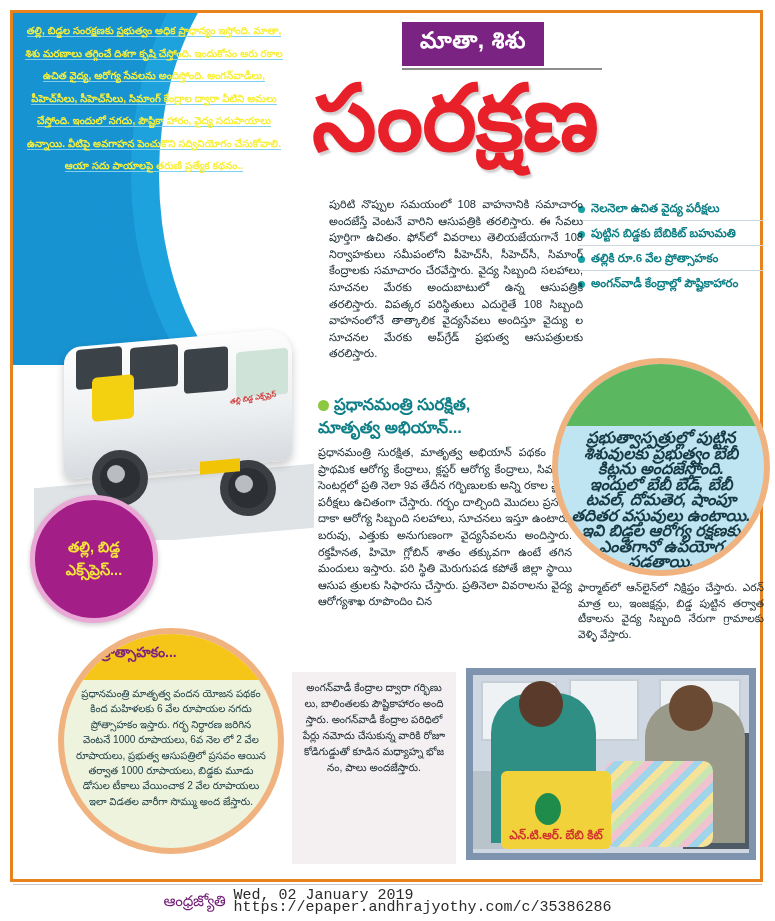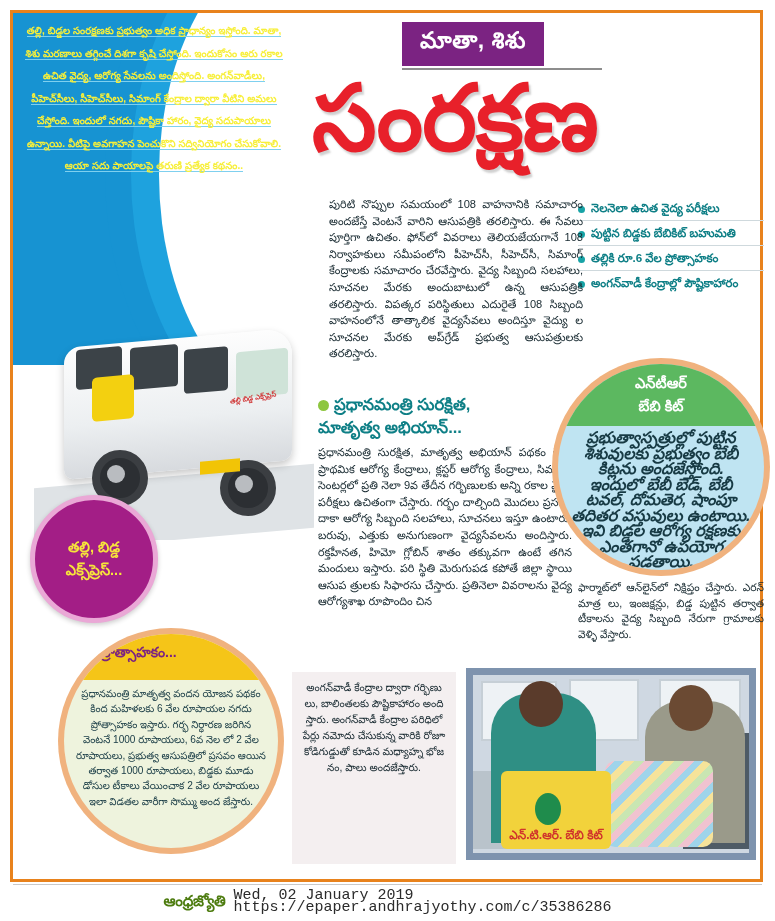--- a/index.html
+++ b/index.html
@@ -132,21 +132,21 @@
   .p2-bagtext{position:absolute;left:0;bottom:4px;width:110px;text-align:center;
               color:#d0342c;font-size:12px;font-weight:bold;}
   .p2-blanket{position:absolute;left:132px;top:86px;width:108px;height:86px;
               background:repeating-linear-gradient(135deg,#f0c3d0 0 7px,#9fd4ea 7px 14px,#f6e39a 14px 21px,#c9e6b2 21px 28px);
               border-radius:10px;}
 
   
   #footdiv{position:absolute;left:13px;top:884px;width:749px;height:1px;background:#c9c9c9;}
   #footer{position:absolute;left:13px;top:886px;width:749px;height:32px;background:#fff;
           display:flex;align-items:center;justify-content:center;gap:8px;}
-  #logo{color:#4d7c0f;font-size:15px;font-weight:bold;letter-spacing:-.3px;}
+  #logo{color:#701a75;font-size:15px;font-weight:normal;letter-spacing:-.3px;}
   #footmeta{font-family:"Liberation Mono","DejaVu Sans Mono",monospace;font-size:15px;
             color:#2b2b2b;line-height:12px;}
 </style>
 </head>
 <body>
 
 <div id="page">
   <div id="frame"></div>
 
   <div id="bluewrap">
@@ -210,24 +210,20 @@
   <div id="pm-head">
     <span class="gdot"></span><span class="h">ప్రధానమంత్రి సురక్షిత,</span><br>
     <span class="h">మాతృత్వ అభియాన్...</span>
   </div>
 
   <div id="col-mid-body">ప్రధానమంత్రి సురక్షిత, మాతృత్వ అభియాన్ పథకం కింద ప్రాథమిక ఆరోగ్య కేంద్రాలు, క్లస్టర్ ఆరోగ్య కేంద్రాలు, సిమాంగ్ సెంటర్లలో ప్రతి నెలా 9వ తేదీన గర్భిణులకు అన్ని రకాల వైద్య పరీక్షలు ఉచితంగా చేస్తారు. గర్భం దాల్చింది మొదలు ప్రసవం దాకా ఆరోగ్య సిబ్బంది సలహాలు, సూచనలు ఇస్తూ ఉంటారు. బరువు, ఎత్తుకు అనుగుణంగా వైద్యసేవలను అందిస్తారు. రక్తహీనత, హిమో గ్లోబిన్ శాతం తక్కువగా ఉంటే తగిన మందులు ఇస్తారు. పరి స్థితి మెరుగుపడ కపోతే జిల్లా స్థాయి ఆసుప త్రులకు సిఫారసు చేస్తారు. ప్రతినెలా వివరాలను వైద్య ఆరోగ్యశాఖ రూపొందిం చిన</div>
 
   <div id="ntr-outer">
     <div id="ntr-inner">
       <div id="ntr-greencap"></div>
-      <div id="ntr-title">
-        <div>ఎన్‌టీఆర్</div>
-        <div>బేబి కిట్</div>
-      </div>
       <div id="ntr-body">ప్రభుత్వాస్పత్రుల్లో పుట్టిన శిశువులకు ప్రభుత్వం బేబీ కిట్లను అందజేస్తోంది. ఇందులో బేబీ బెడ్, బేబీ టవల్, దోమతెర, షాంపూ తదితర వస్తువులు ఉంటాయి. ఇవి బిడ్డల ఆరోగ్య రక్షణకు ఎంతగానో ఉపయోగ పడతాయి.</div>
     </div>
   </div>
 
   <div id="col-right-bot">ఫార్మాట్‌లో ఆన్‌లైన్‌లో నిక్షిప్తం చేస్తారు. ఎరన్ మాత్ర లు, ఇంజక్షన్లు, బిడ్డ పుట్టిన తర్వాత టీకాలను వైద్య సిబ్బంది నేరుగా గ్రామాలకు వెళ్ళి వేస్తారు.</div>
 
   <div id="cash-outer">
     <div id="cash-inner">
       <div id="cash-cap"></div>
       <div id="cash-title">నగదు ప్రోత్సాహకం...</div>

